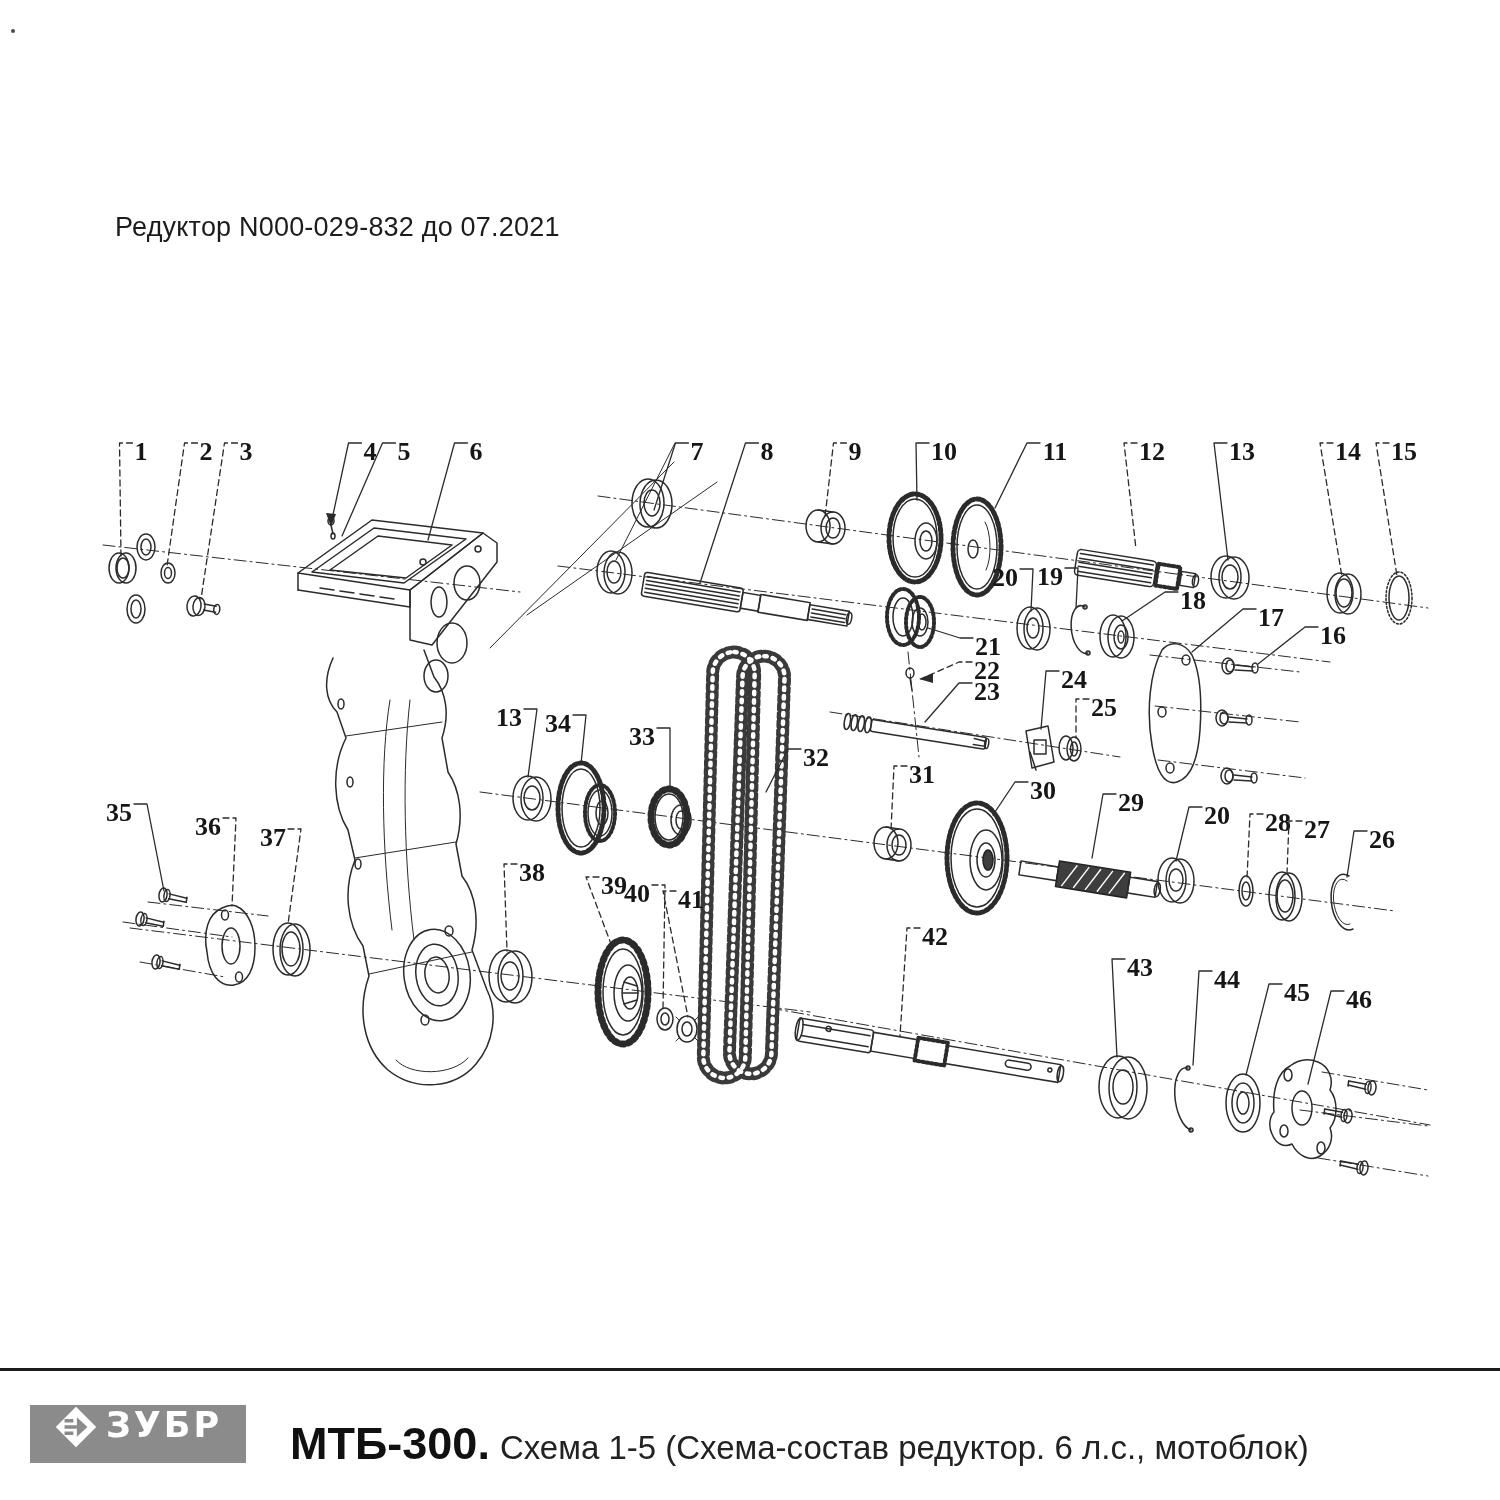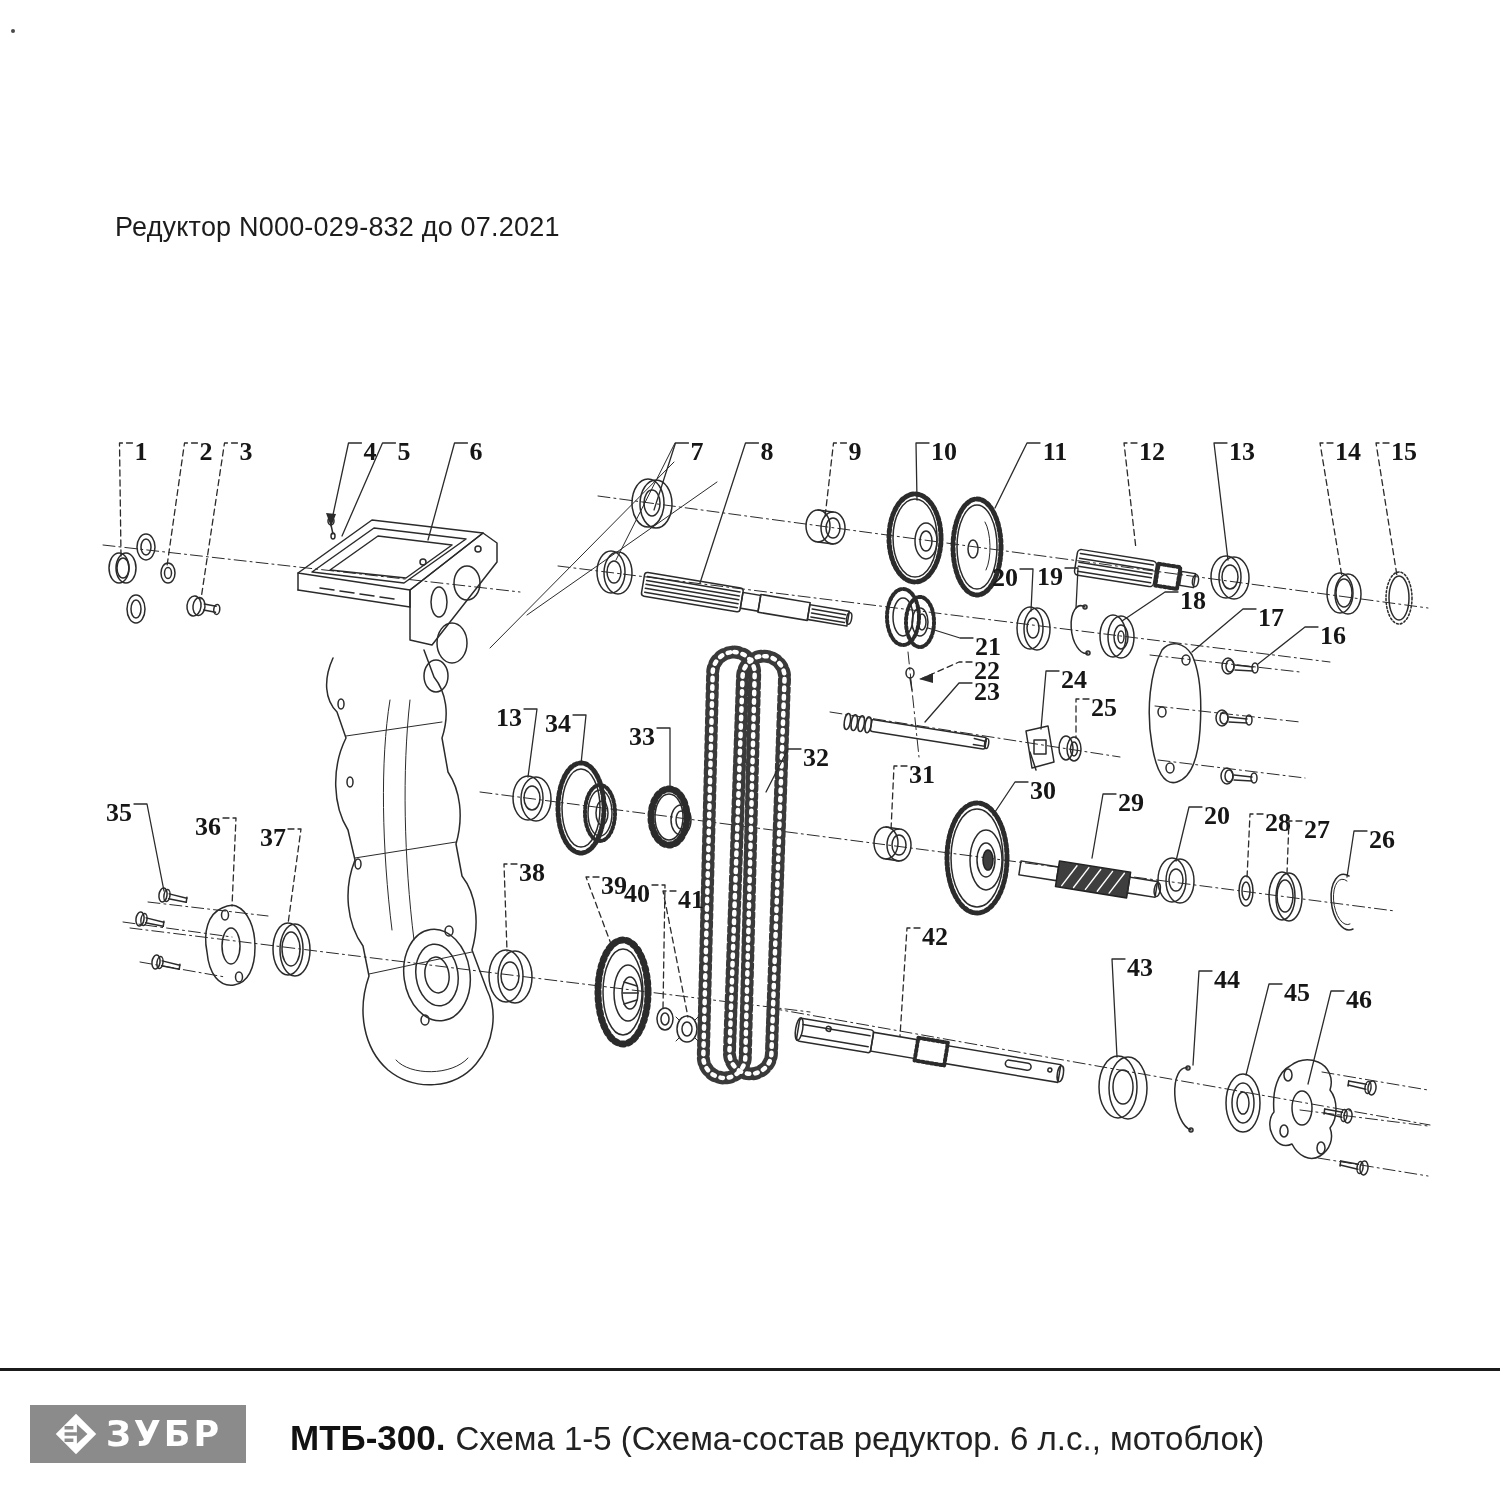--- a/index.html
+++ b/index.html
@@ -20,25 +20,25 @@
   #diagram .dark{fill:#3e3e3e;stroke:#222;}
   #diagram .hatch{stroke:#ffffff;stroke-width:1.4;}
   #diagram .fillarrow{fill:#2b2b2b;stroke:none;}
   #diagram .slot{stroke-width:4;}
   #diagram text.num{fill:#161616;stroke:none;font:bold 26px "Liberation Serif",serif;text-anchor:middle;}
   #diagram .leader{stroke-width:1.3;}
   #diagram .leader.dash{stroke-dasharray:6 4;}
   
   #footer-rule{position:absolute;left:0;top:1368px;width:1500px;height:3px;background:#1b1b1b;}
   #brand-box{position:absolute;left:30px;top:1405px;width:216px;height:58px;background:#8b8b8b;
-             display:flex;align-items:center;justify-content:center;gap:8px;}
+             display:flex;justify-content:center;gap:8px;}
   #brand-box .brand-text{color:#fff;font-weight:bold;font-size:35px;letter-spacing:3px;
              font-family:"DejaVu Sans",sans-serif;}
   #footer-caption{position:absolute;left:290px;top:1418px;font-size:33px;color:#222;white-space:nowrap;}
-  #footer-caption .model{font-weight:bold;font-size:35px;color:#111;margin-right:10px;}
+  #footer-caption .model{font-weight:bold;font-size:45px;color:#111;margin-right:10px;}
 </style>
 </head>
 <body>
 
 <div id="stage">
   <div id="corner-dot"></div>
   <div id="doc-title">Редуктор N000-029-832 до 07.2021</div>
 
   <svg id="diagram" width="1500" height="1500" viewBox="0 0 1500 1500" xmlns="http://www.w3.org/2000/svg">
 

